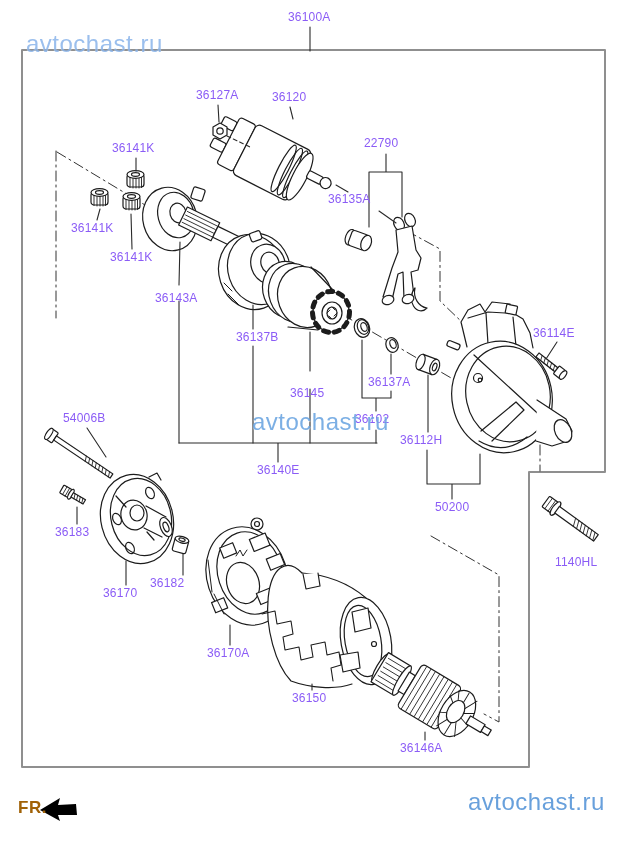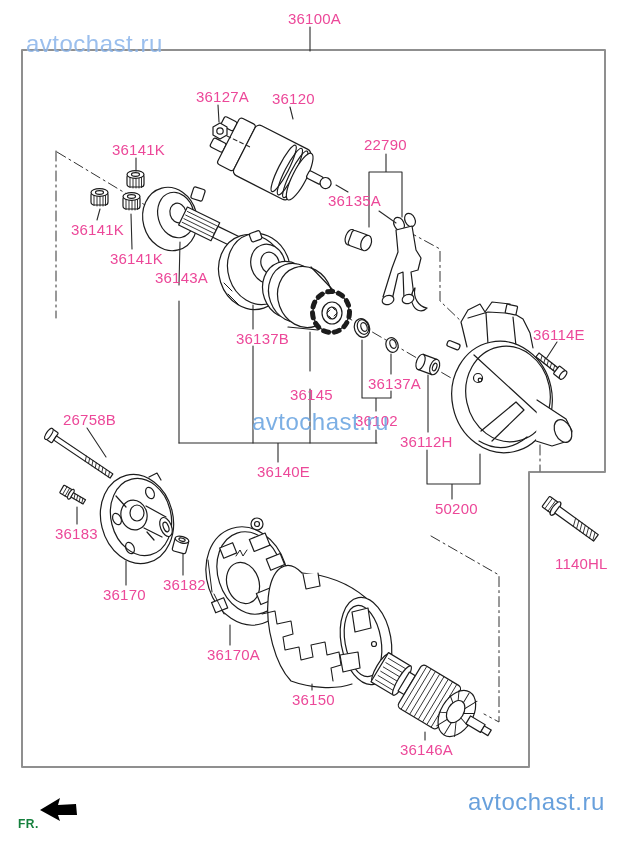--- a/index.html
+++ b/index.html
@@ -1,26 +1,26 @@
 <!DOCTYPE html>
 <html><head>
 <meta charset="utf-8">
 <title>Starter parts diagram</title>
 <style>
   html,body{margin:0;padding:0;background:#fff;}
   .stage{position:relative;width:628px;height:848px;background:#fff;overflow:hidden;
          font-family:"Liberation Sans", sans-serif;}
   .stage svg{position:absolute;left:0;top:0;}
-  .plabel{position:absolute;font-size:15px;color:#ec4899;letter-spacing:.2px;white-space:nowrap;line-height:1;}
+  .plabel{position:absolute;font-size:12px;color:#8b5cf6;letter-spacing:.2px;white-space:nowrap;line-height:1;}
   .wm{position:absolute;white-space:nowrap;line-height:1;letter-spacing:.5px;opacity:.85;
       text-shadow:0 1px 1px rgba(255,255,255,.65);}
   .wm-tl{left:26px;top:32px;font-size:24px;color:#8ab4ea;}
   .wm-mid{left:252px;top:410px;font-size:24px;color:#66a2e0;}
   .wm-br{left:468px;top:790px;font-size:24px;color:#4e90d6;}
-  .fr{position:absolute;left:18px;top:817px;font-size:12px;font-weight:bold;color:#15803d;letter-spacing:.5px;}
+  .fr{position:absolute;left:18px;top:798px;font-size:17px;font-weight:bold;color:#a16207;letter-spacing:.5px;}
 </style>
 </head>
 <body>
 
 <div class="stage">
 
 <svg width="628" height="848" viewBox="0 0 628 848" fill="none" stroke="#1c1c1c" stroke-width="1.2" stroke-linejoin="round" stroke-linecap="round">
 
   <defs>
     <g id="serr-nut">
@@ -276,34 +276,34 @@
 </svg>
 
 <div class="plabel" style="left:288px;top:11px">36100A</div>
 <div class="plabel" style="left:196px;top:89px">36127A</div>
 <div class="plabel" style="left:272px;top:91px">36120</div>
 <div class="plabel" style="left:112px;top:142px">36141K</div>
 <div class="plabel" style="left:71px;top:222px">36141K</div>
 <div class="plabel" style="left:110px;top:251px">36141K</div>
 <div class="plabel" style="left:364px;top:137px">22790</div>
 <div class="plabel" style="left:328px;top:193px">36135A</div>
-<div class="plabel" style="left:155px;top:270px">36143A</div>
+<div class="plabel" style="left:155px;top:292px">36143A</div>
 <div class="plabel" style="left:236px;top:331px">36137B</div>
 <div class="plabel" style="left:290px;top:387px">36145</div>
 <div class="plabel" style="left:368px;top:376px">36137A</div>
 <div class="plabel" style="left:533px;top:327px">36114E</div>
 <div class="plabel" style="left:355px;top:413px">36102</div>
 <div class="plabel" style="left:400px;top:434px">36112H</div>
-<div class="plabel" style="left:63px;top:412px">26758B</div>
+<div class="plabel" style="left:63px;top:412px">54006B</div>
 <div class="plabel" style="left:257px;top:464px">36140E</div>
 <div class="plabel" style="left:435px;top:501px">50200</div>
 <div class="plabel" style="left:55px;top:526px">36183</div>
 <div class="plabel" style="left:555px;top:556px">1140HL</div>
 <div class="plabel" style="left:103px;top:587px">36170</div>
-<div class="plabel" style="left:163px;top:577px">36182</div>
+<div class="plabel" style="left:150px;top:577px">36182</div>
 <div class="plabel" style="left:207px;top:647px">36170A</div>
 <div class="plabel" style="left:292px;top:692px">36150</div>
 <div class="plabel" style="left:400px;top:742px">36146A</div>
 
 <div class="wm wm-tl">avtochast.ru</div>
 <div class="wm wm-mid">avtochast.ru</div>
 <div class="wm wm-br">avtochast.ru</div>
 
 <div class="fr">FR.</div>
 

